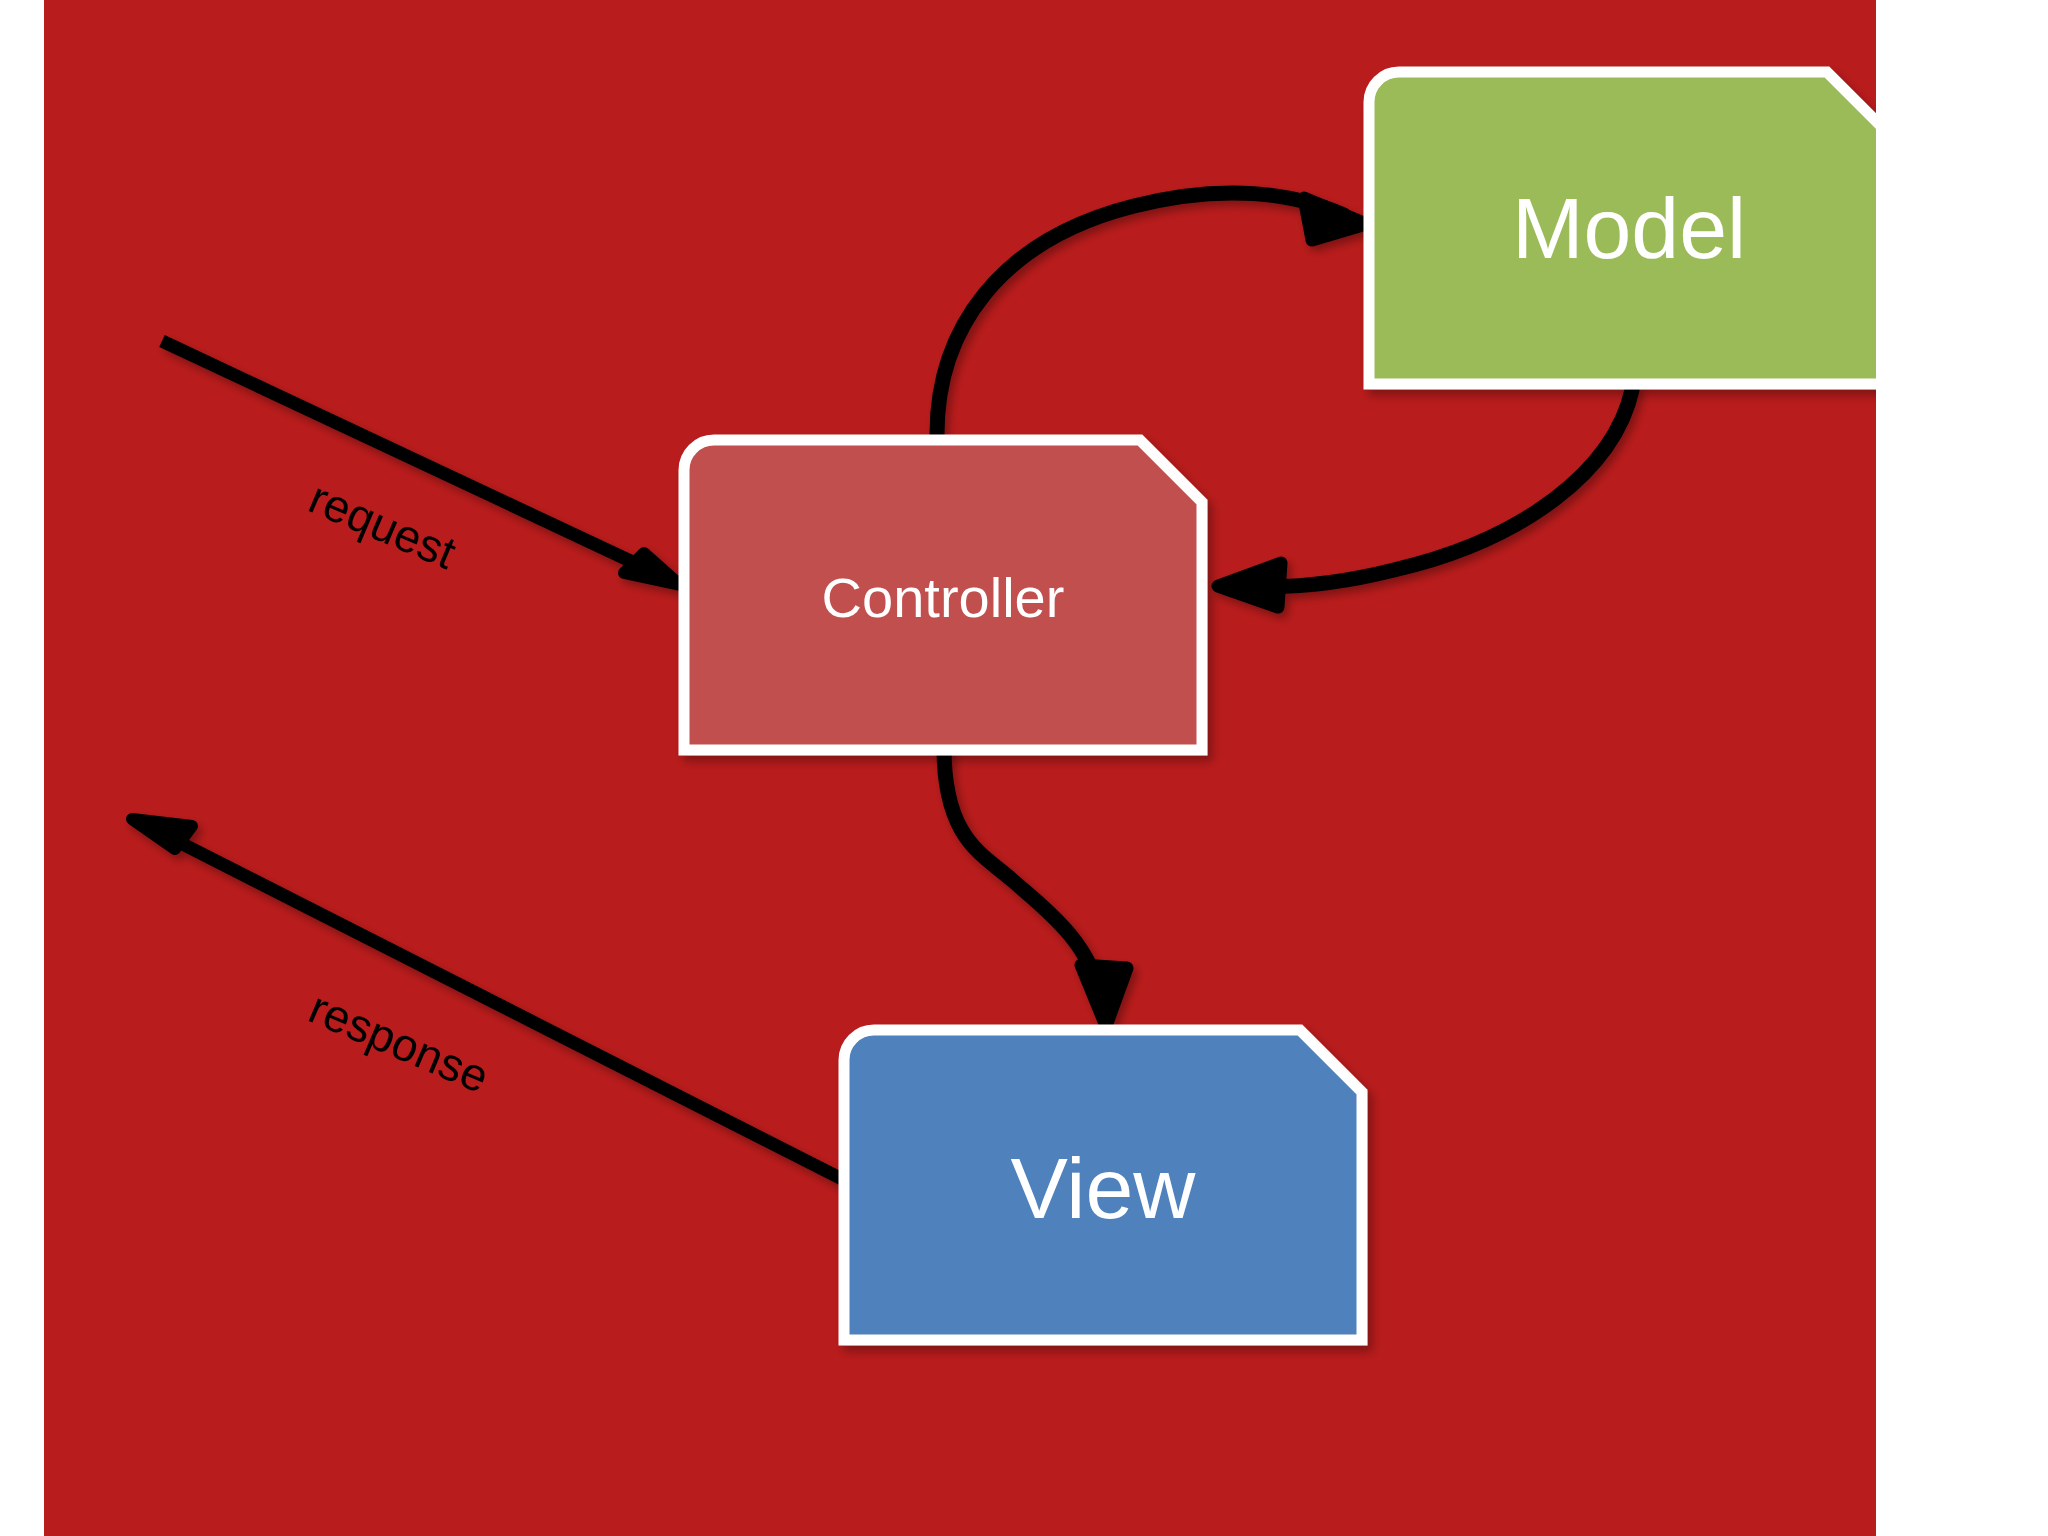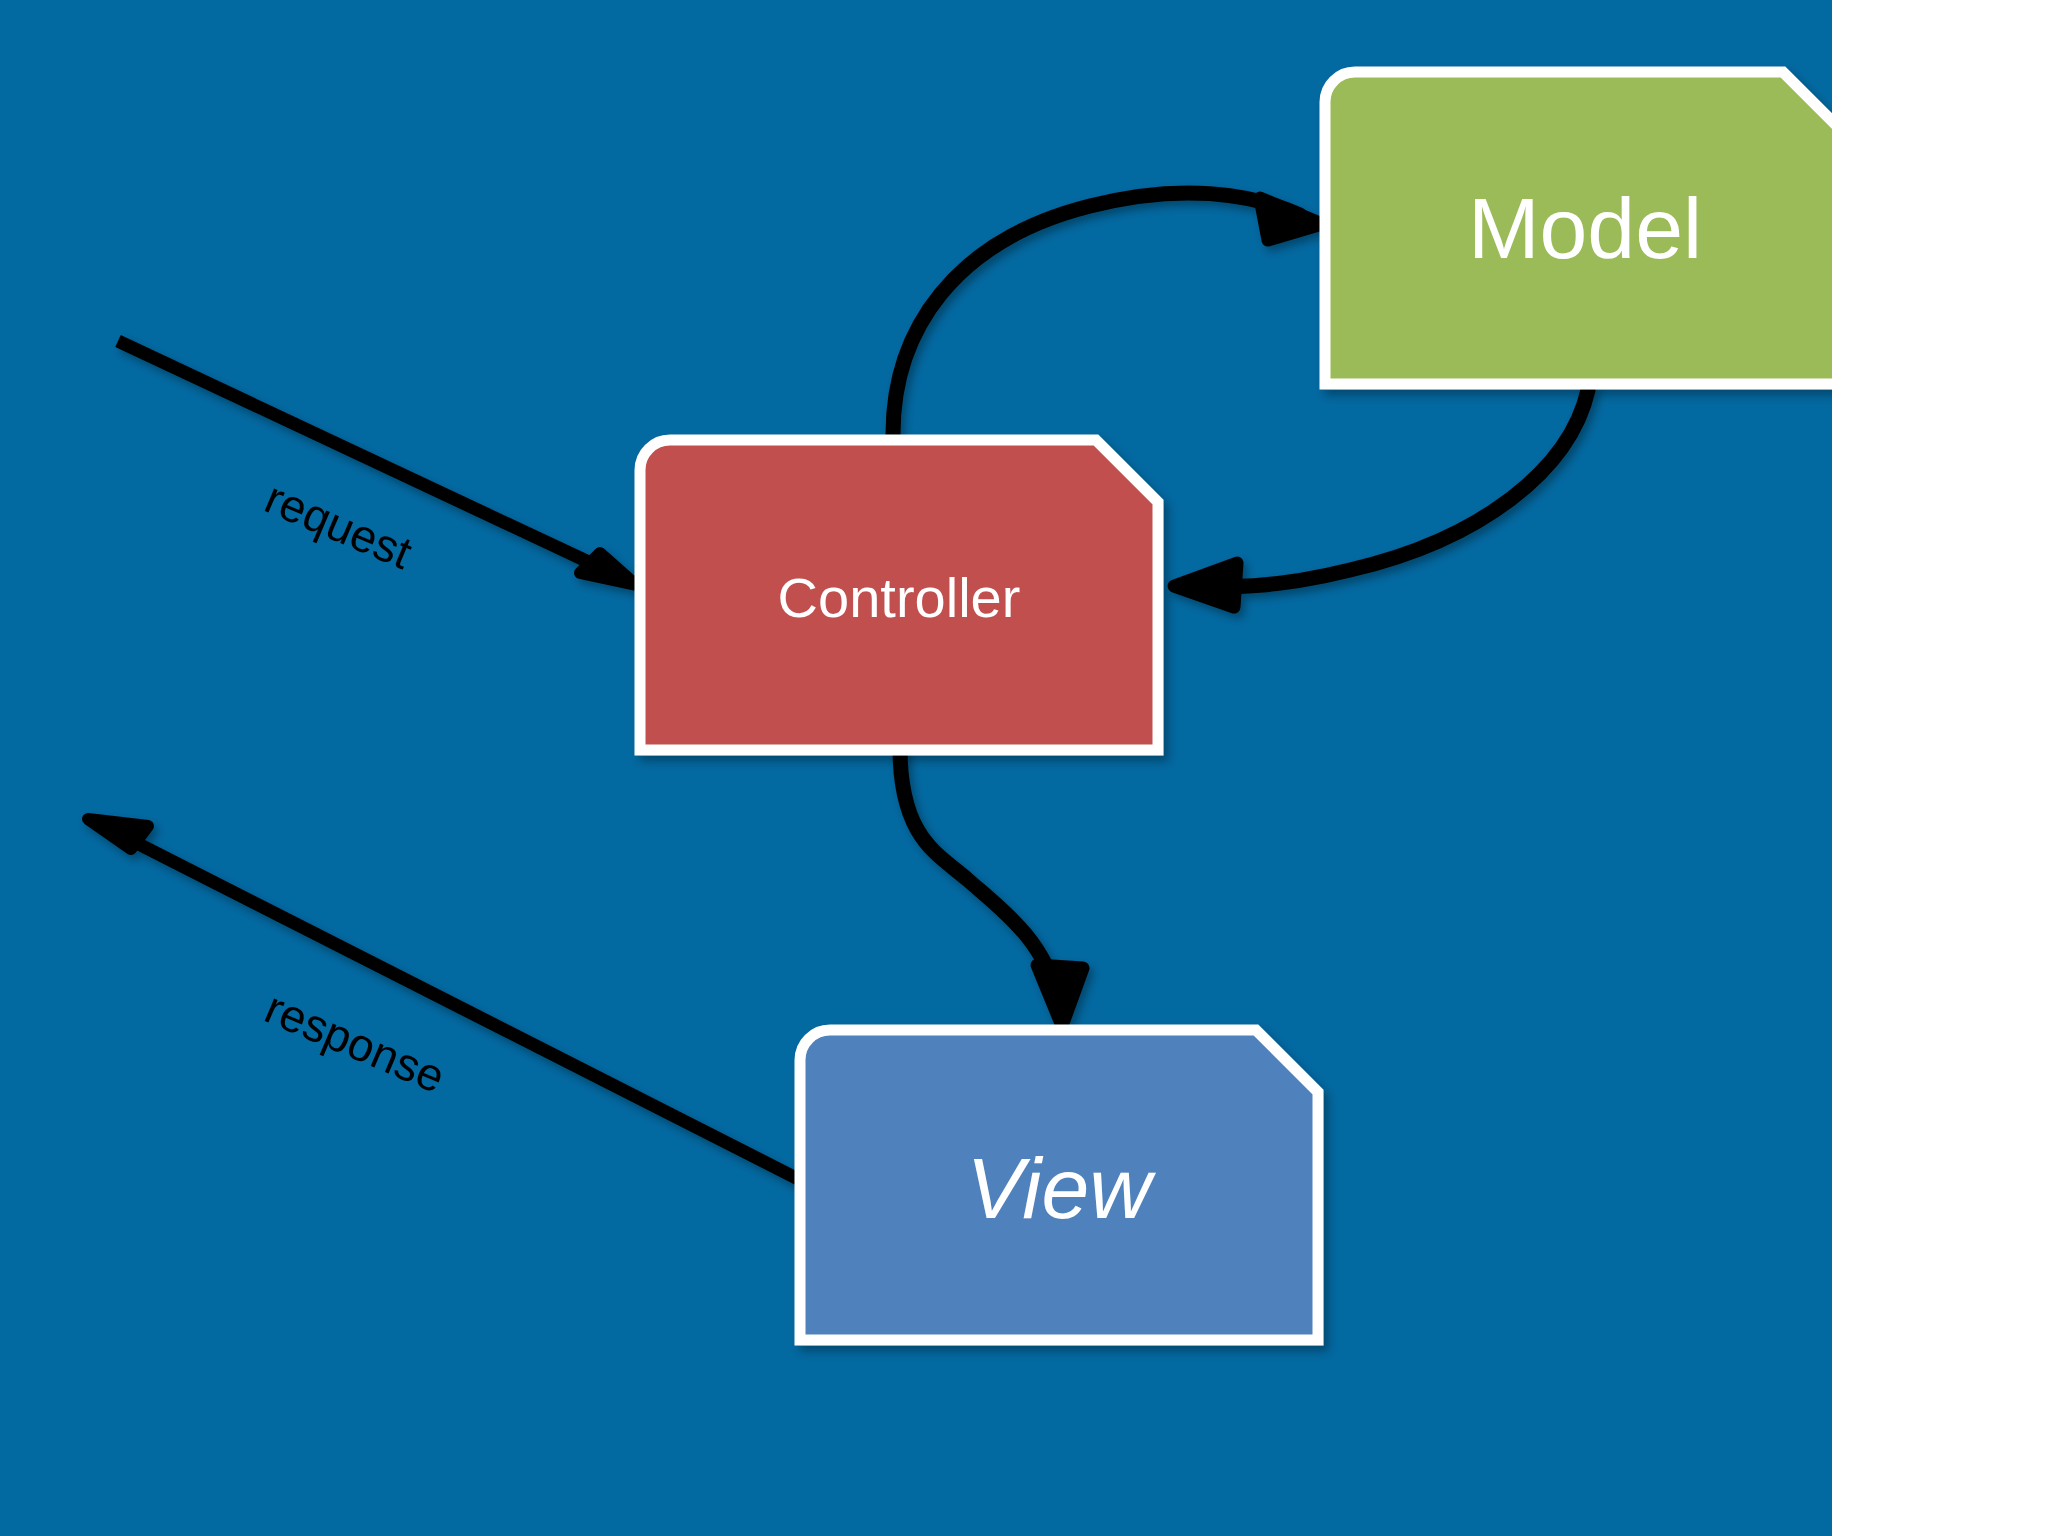--- a/index.html
+++ b/index.html
@@ -8,22 +8,23 @@
     padding: 0;
     background: #ffffff;
   }
   body {
     font-family: "Liberation Sans", sans-serif;
   }
   #canvas {
     position: relative;
     width: 1832px;
     height: 1536px;
-    background: #0369a1;
+    background: #b91c1c;
     overflow: hidden;
+    margin-left: 44px;
   }
   #diagram-svg {
     position: absolute;
     left: 0;
     top: 0;
     width: 2048px;
     height: 1536px;
   }
   .node-label {
     position: absolute;
@@ -111,19 +112,19 @@
                L 1318 1340
                L 800 1340
                Z" fill="#4F81BD" filter="url(#boxShadow)" stroke="#ffffff" stroke-width="11"></path>
     </g>
   </svg>
 
   <div class="node-label" style="left:1325px; top:178px; width:520px; font-size:86px; line-height:100px;">Model</div>
 
   <div class="node-label" style="left:640px; top:548px; width:518px; font-size:56px; line-height:100px;">Controller</div>
 
-  <div class="node-label" style="left:800px; top:1138px; width:518px; font-size:86px; line-height:100px;font-style:italic;">View</div>
+  <div class="node-label" style="left:800px; top:1138px; width:518px; font-size:86px; line-height:100px;">View</div>
 
   <div class="edge-label" style="left:268px; top:468px; font-size:46px; transform: rotate(23deg);">request</div>
 
   <div class="edge-label" style="left:268px; top:978px; font-size:46px; transform: rotate(23deg);">response</div>
 
 </div>
 
 </body></html>

